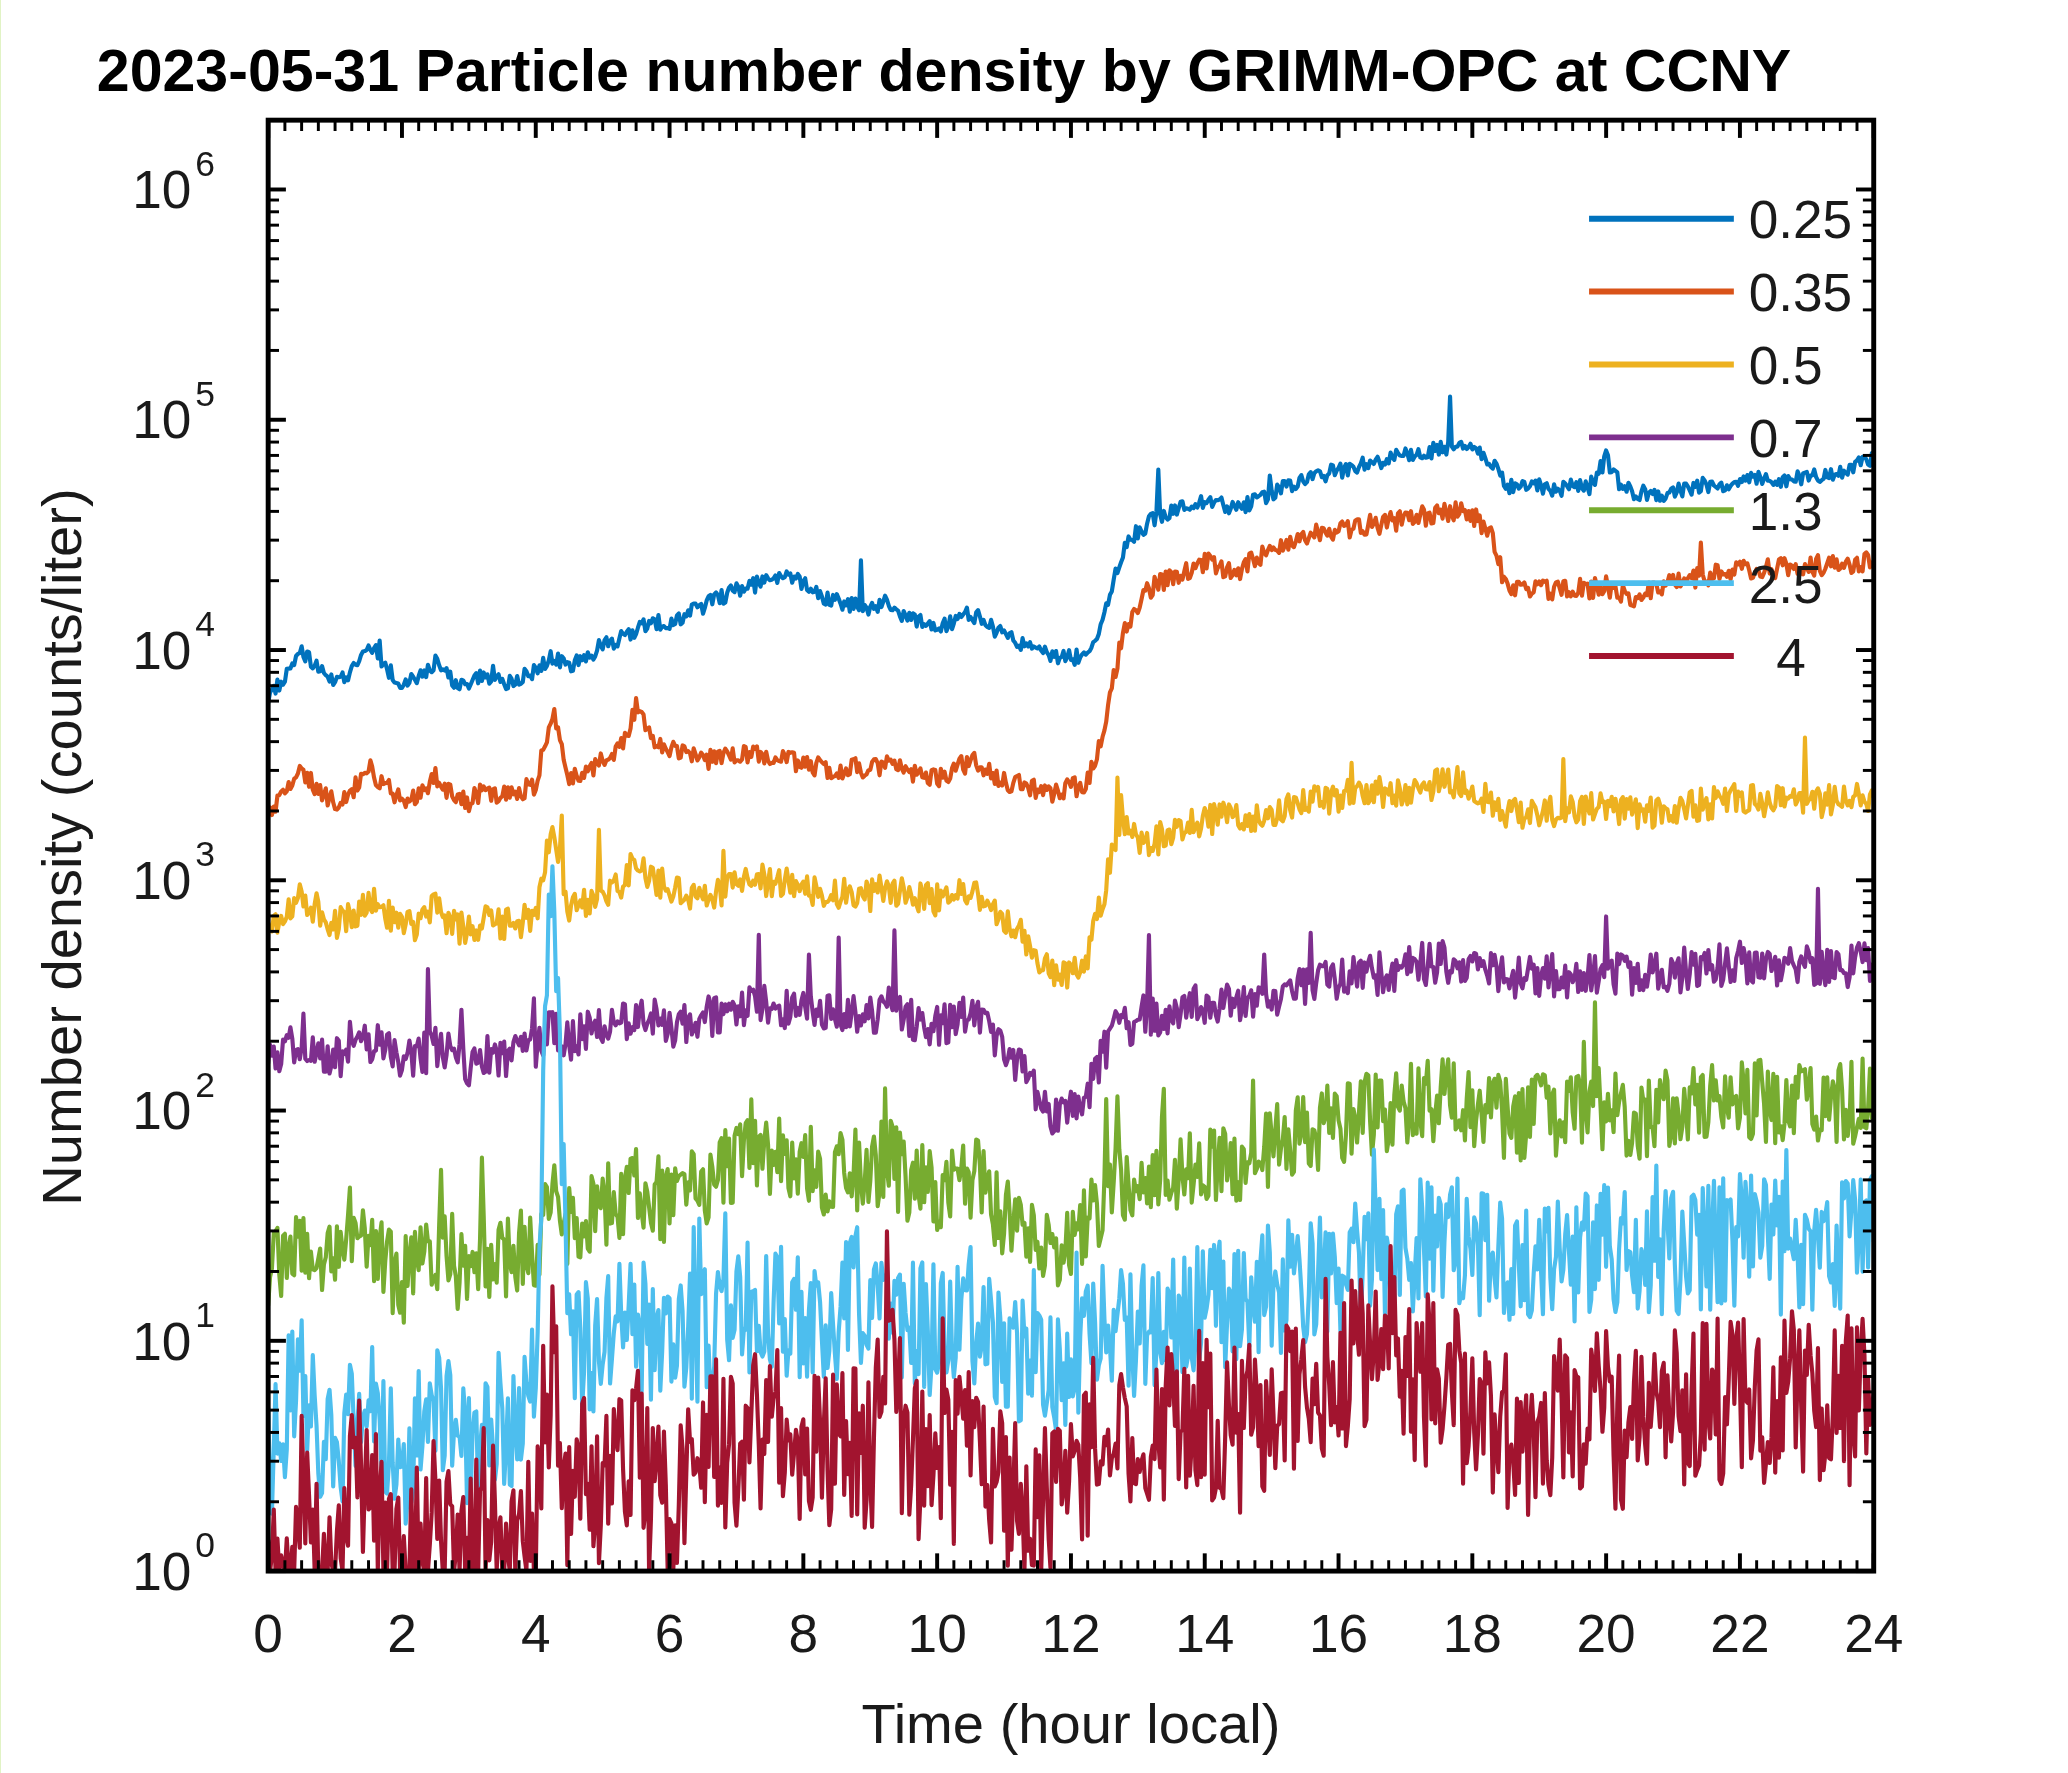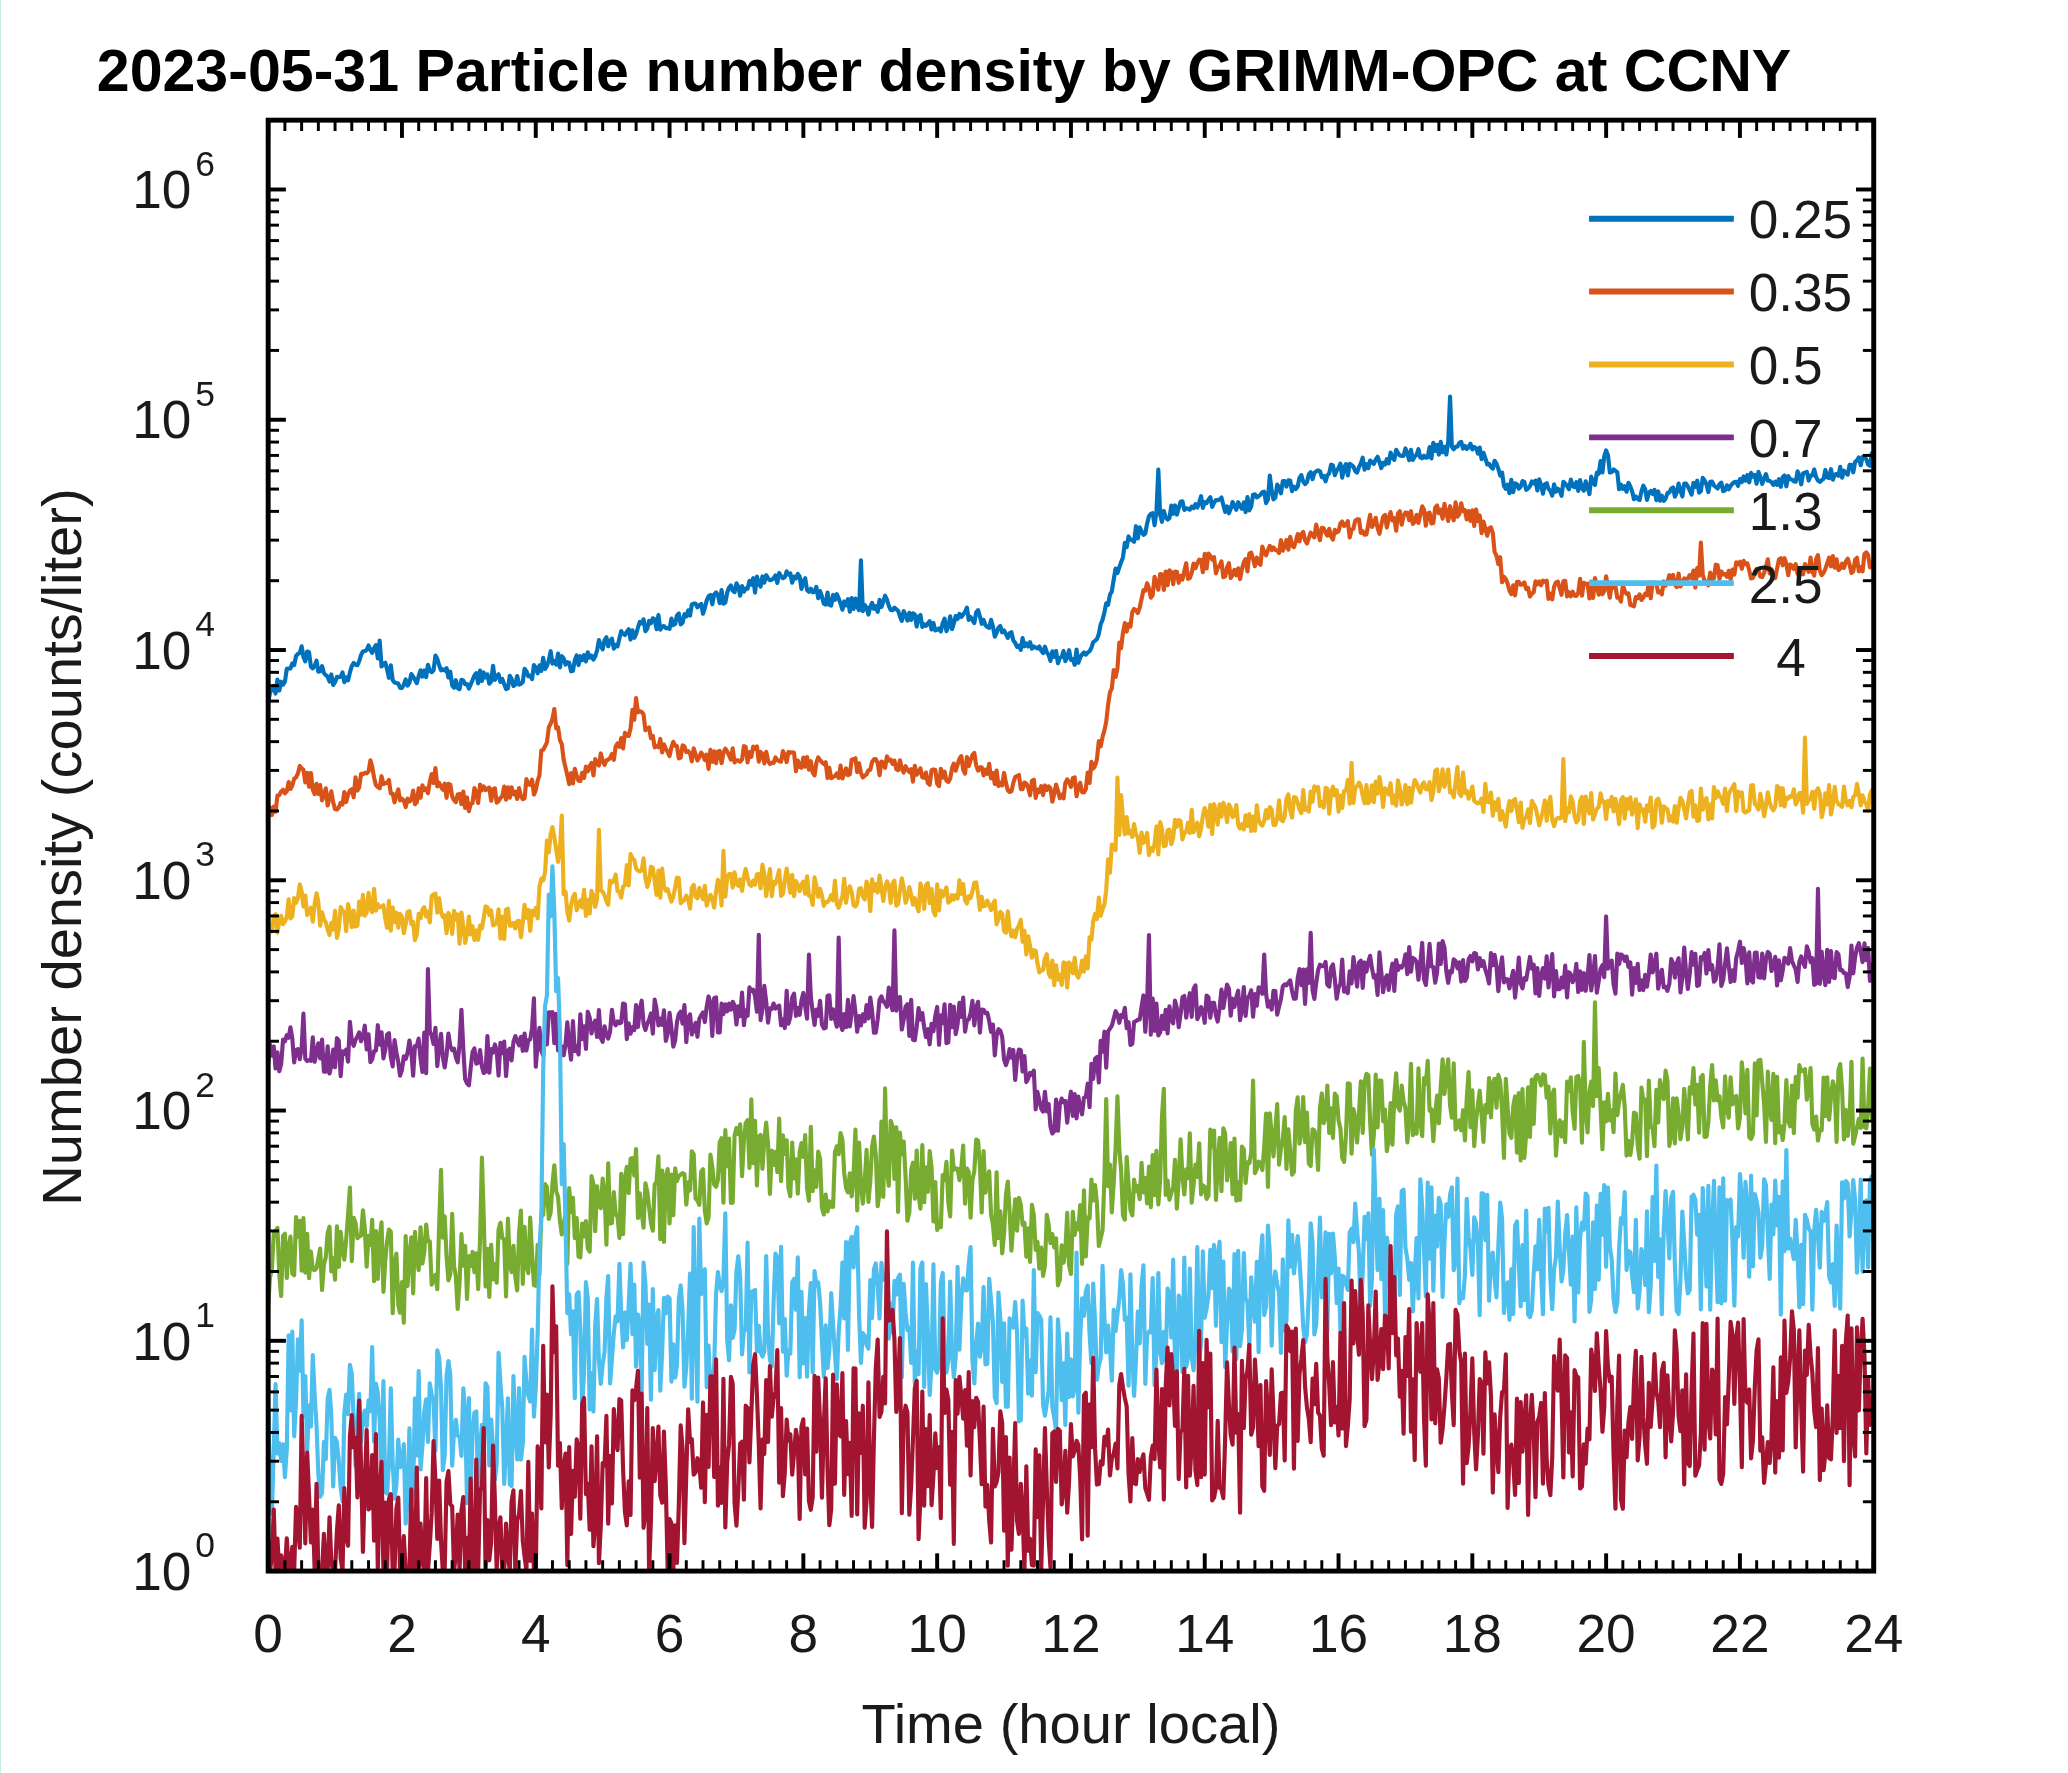--- a/index.html
+++ b/index.html
@@ -10,21 +10,21 @@
   body {
     width: 2069px;
     height: 1773px;
     font-family: "Liberation Sans", sans-serif;
     overflow: hidden;
   }
   #figure {
     position: relative;
     width: 2069px;
     height: 1773px;
-    background: #14b8a6;
+    background: #84cc16;
   }
   #chart-svg {
     position: absolute;
     left: 0;
     top: 0;
     width: 2069px;
     height: 1773px;
   }
   .ttl {
     font-family: "Liberation Sans", sans-serif;

